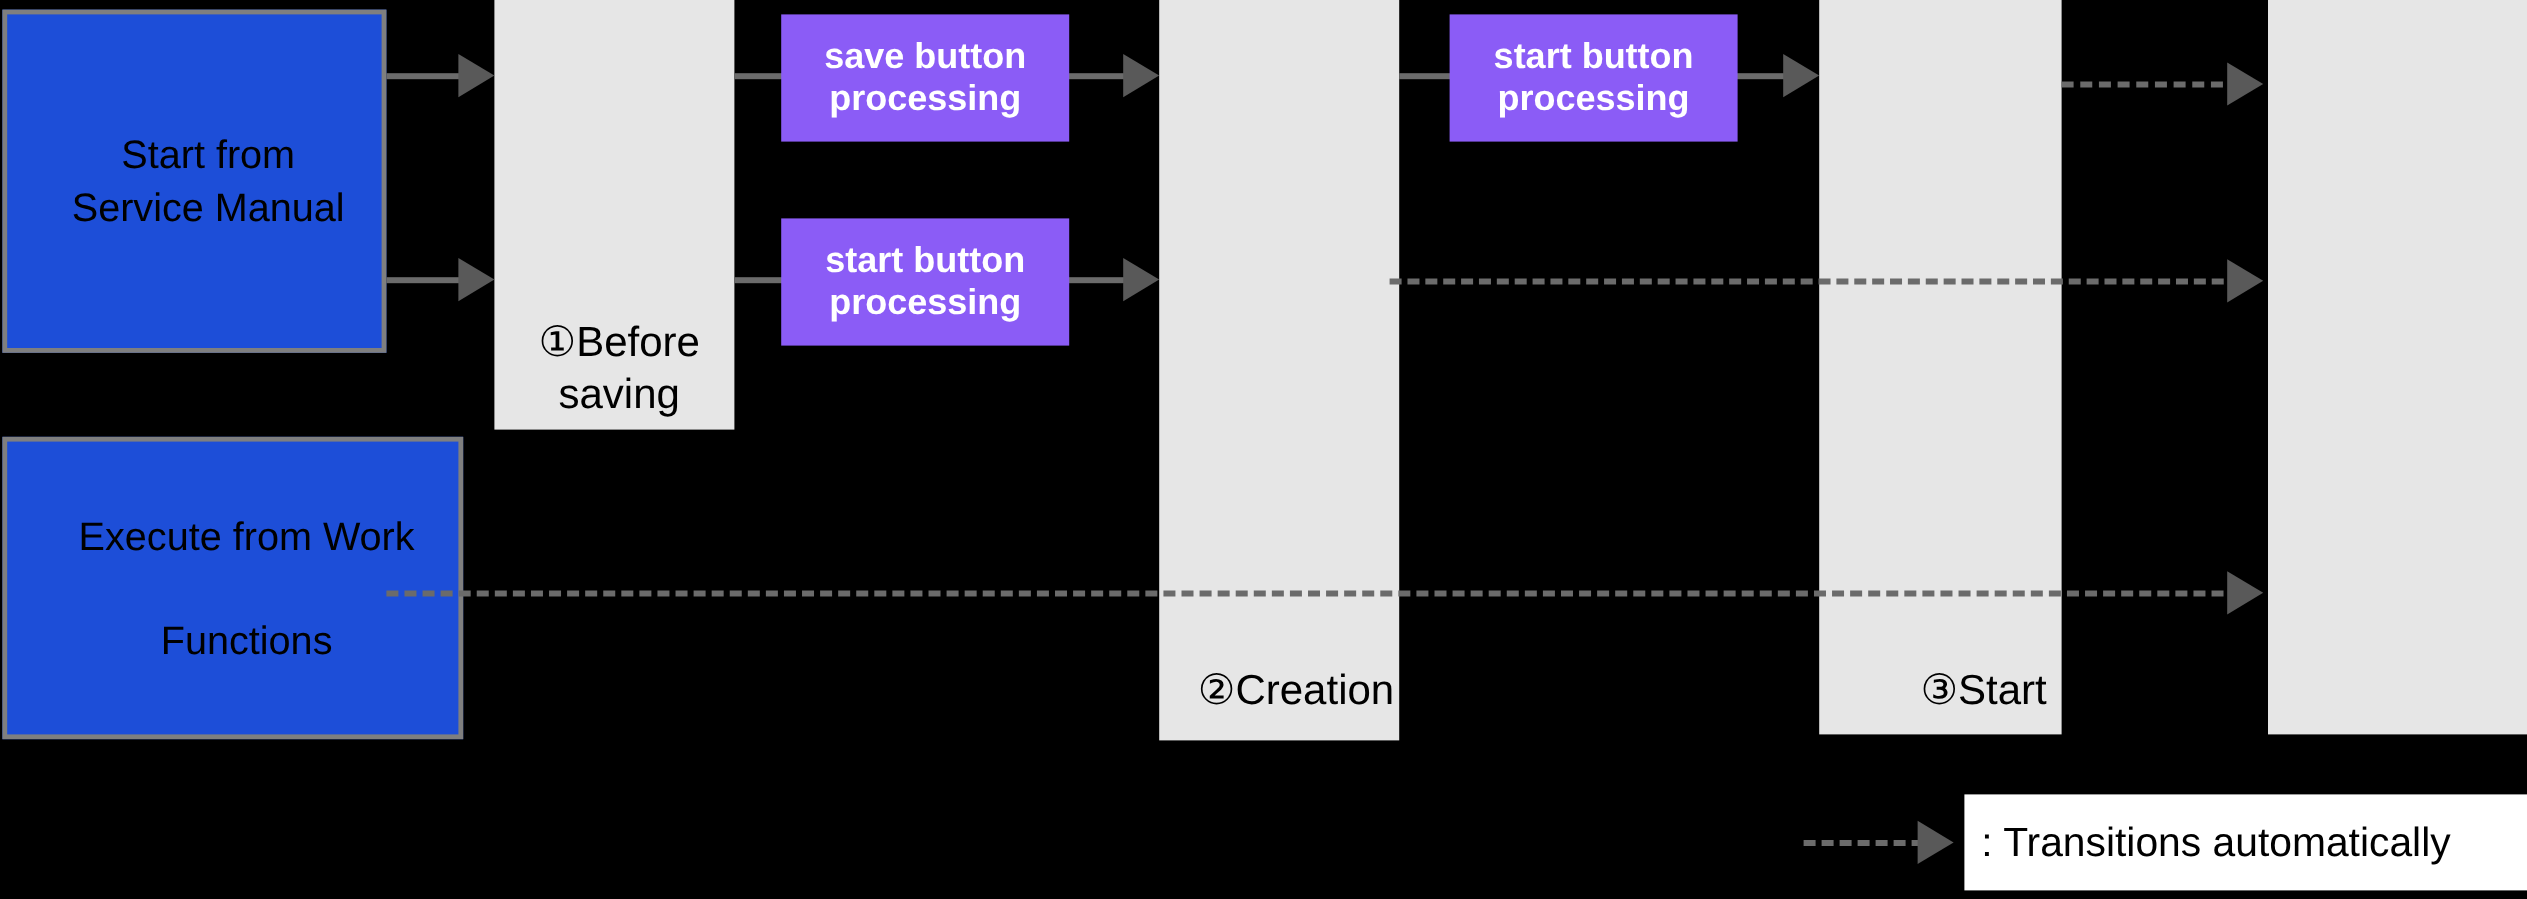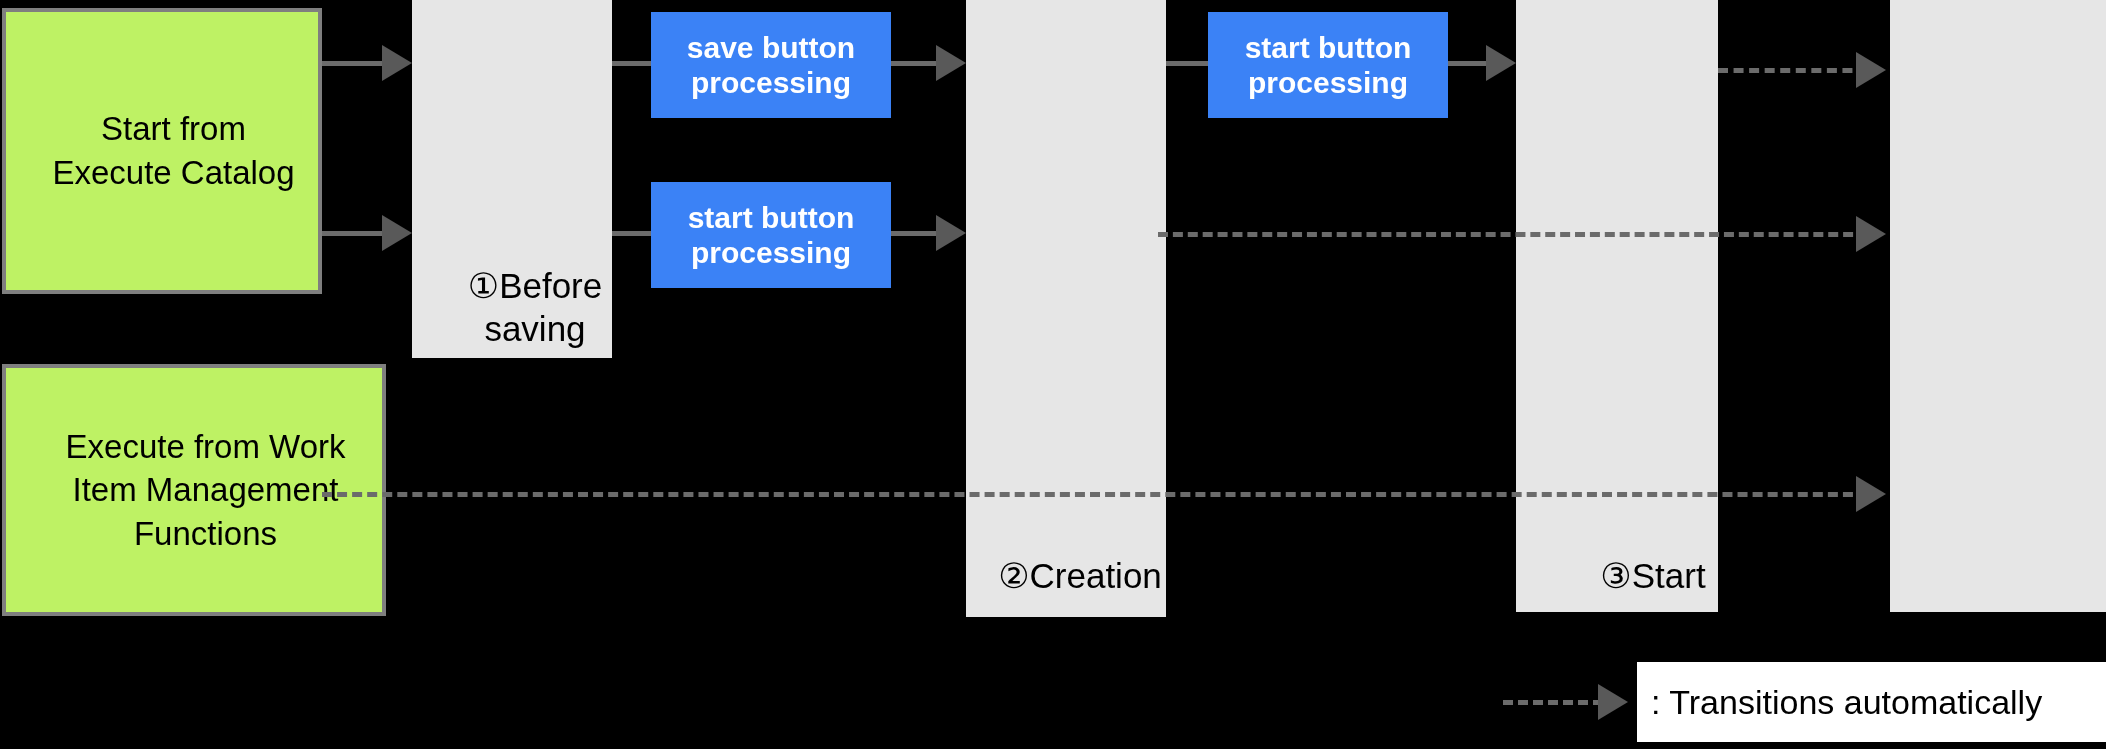--- a/index.html
+++ b/index.html
@@ -12,21 +12,21 @@
     width: 2106px;
     height: 749px;
     background: #000000;
     font-family: "Liberation Sans", sans-serif;
     overflow: hidden;
   }
 
   
   .source-box {
     position: absolute;
-    background: #bef264;
+    background: #1d4ed8;
     border: 4px solid #7f7f7f;
     box-sizing: border-box;
     display: flex;
     align-items: center;
     justify-content: center;
     text-align: center;
     color: #000000;
     font-size: 33px;
     line-height: 1.32;
     padding-left: 23px;
@@ -47,21 +47,21 @@
     color: #000000;
     font-size: 35px;
     line-height: 1.22;
     white-space: nowrap;
   }
   .phase-label.wrap { white-space: normal; }
 
   
   .proc-label {
     position: absolute;
-    background: #3b82f6;
+    background: #8b5cf6;
     color: #ffffff;
     font-weight: bold;
     font-size: 30px;
     line-height: 1.18;
     display: flex;
     align-items: center;
     justify-content: center;
     text-align: center;
     box-sizing: border-box;
     padding: 6px 10px;
@@ -104,44 +104,44 @@
     padding-left: 14px;
     white-space: nowrap;
   }
 </style>
 </head>
 <body>
 
 <div id="canvas">
 
   <div class="phase-col" style="left:412px; top:0px; width:200px; height:358px;"></div>
-  <div class="phase-label wrap" style="left:435px; top:265px; width:200px;">
+  <div class="phase-label wrap" style="left:416px; top:265px; width:200px;">
     <span>①</span><span>Before</span><br>
     <span>saving</span>
   </div>
 
   <div class="phase-col" style="left:966px; top:0px; width:200px; height:617px;"></div>
   <div class="phase-label" style="left:966px; top:555px; width:228px;">②Creation</div>
 
   <div class="phase-col" style="left:1516px; top:0px; width:202px; height:612px;"></div>
   <div class="phase-label" style="left:1516px; top:555px; width:202px;padding-left:36px;">③Start</div>
 
   <div class="phase-col" style="left:1890px; top:0px; width:216px; height:612px;"></div>
 
   <div class="source-box" style="left:2px; top:8px; width:320px; height:286px;">
     <div class="lines">
       <span>Start from</span><br>
-      <span>Execute Catalog</span>
+      <span>Service Manual</span>
     </div>
   </div>
 
   <div class="source-box" style="left:2px; top:364px; width:384px; height:252px;">
     <div class="lines">
       <span>Execute from Work</span><br>
-      <span>Item Management</span><br>
+      <br>
       <span>Functions</span><br>
     </div>
   </div>
 
   <div class="conn" style="left:322px; top:61px; width:65px;"></div>
   <div class="arrowhead" style="left:382px; top:45px;"></div>
 
   <div class="conn" style="left:322px; top:231px; width:65px;"></div>
   <div class="arrowhead" style="left:382px; top:215px;"></div>
 

